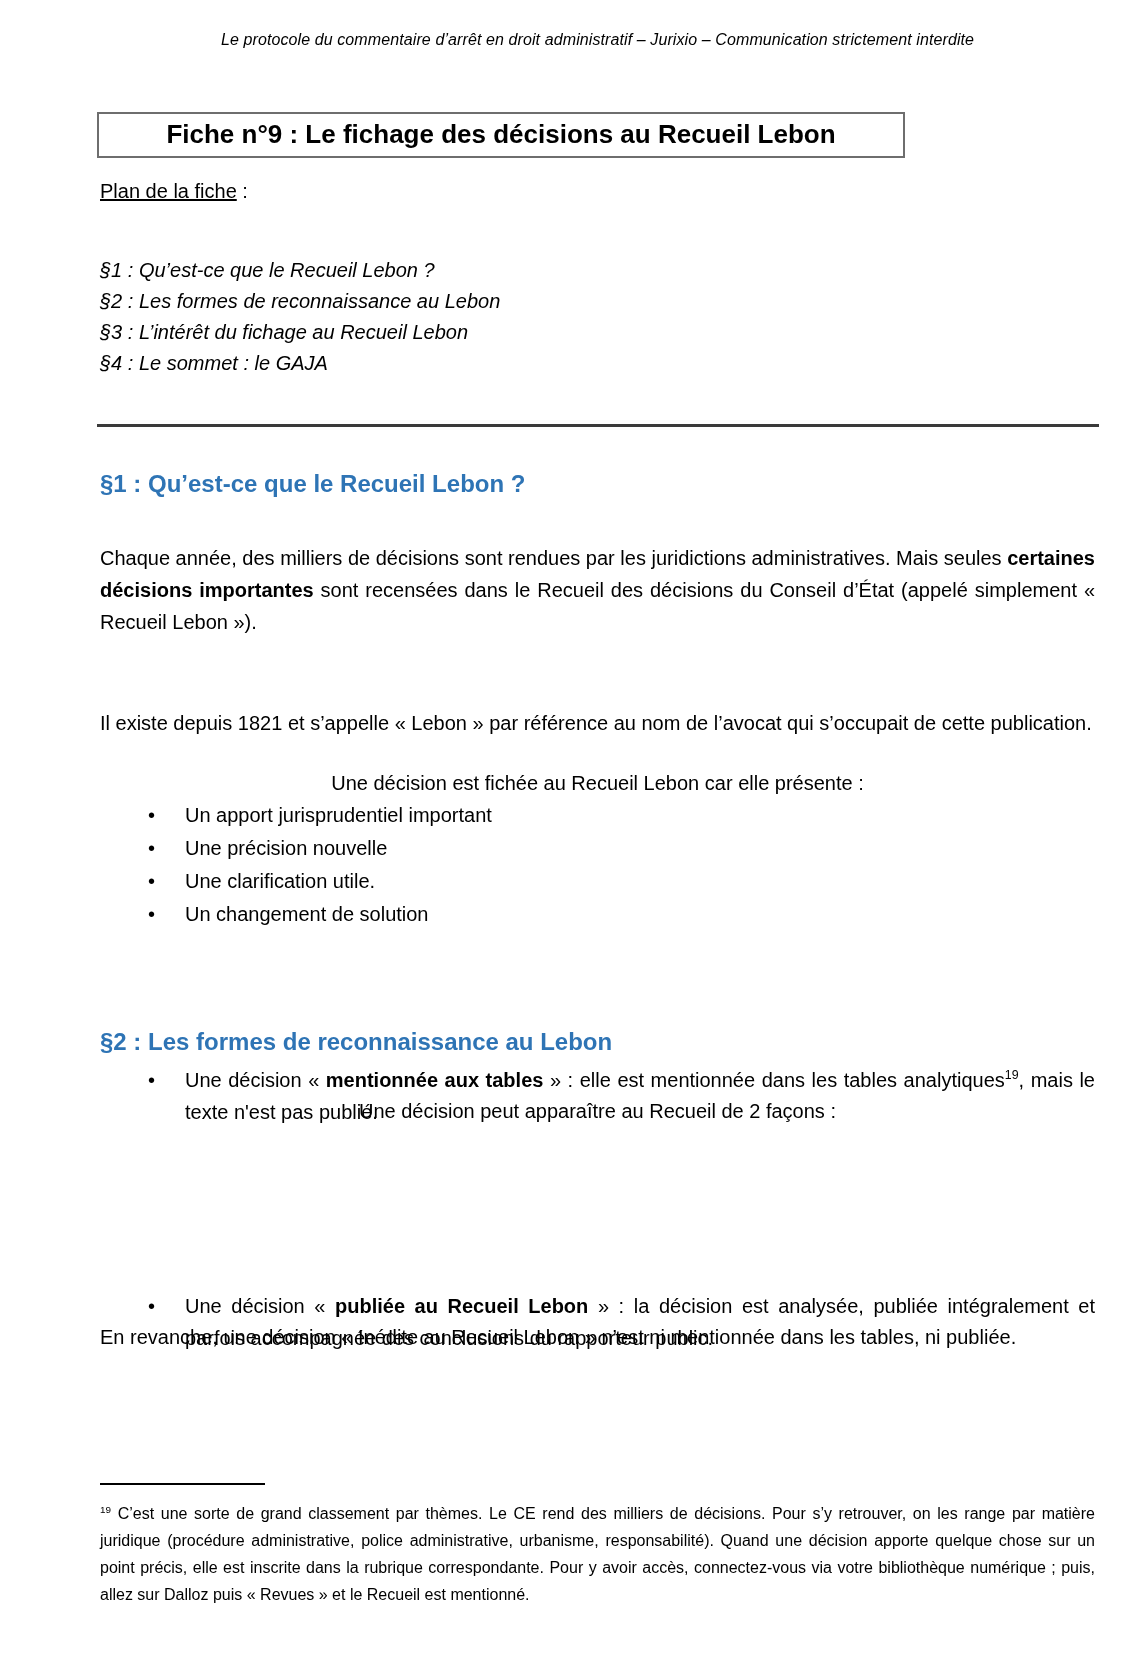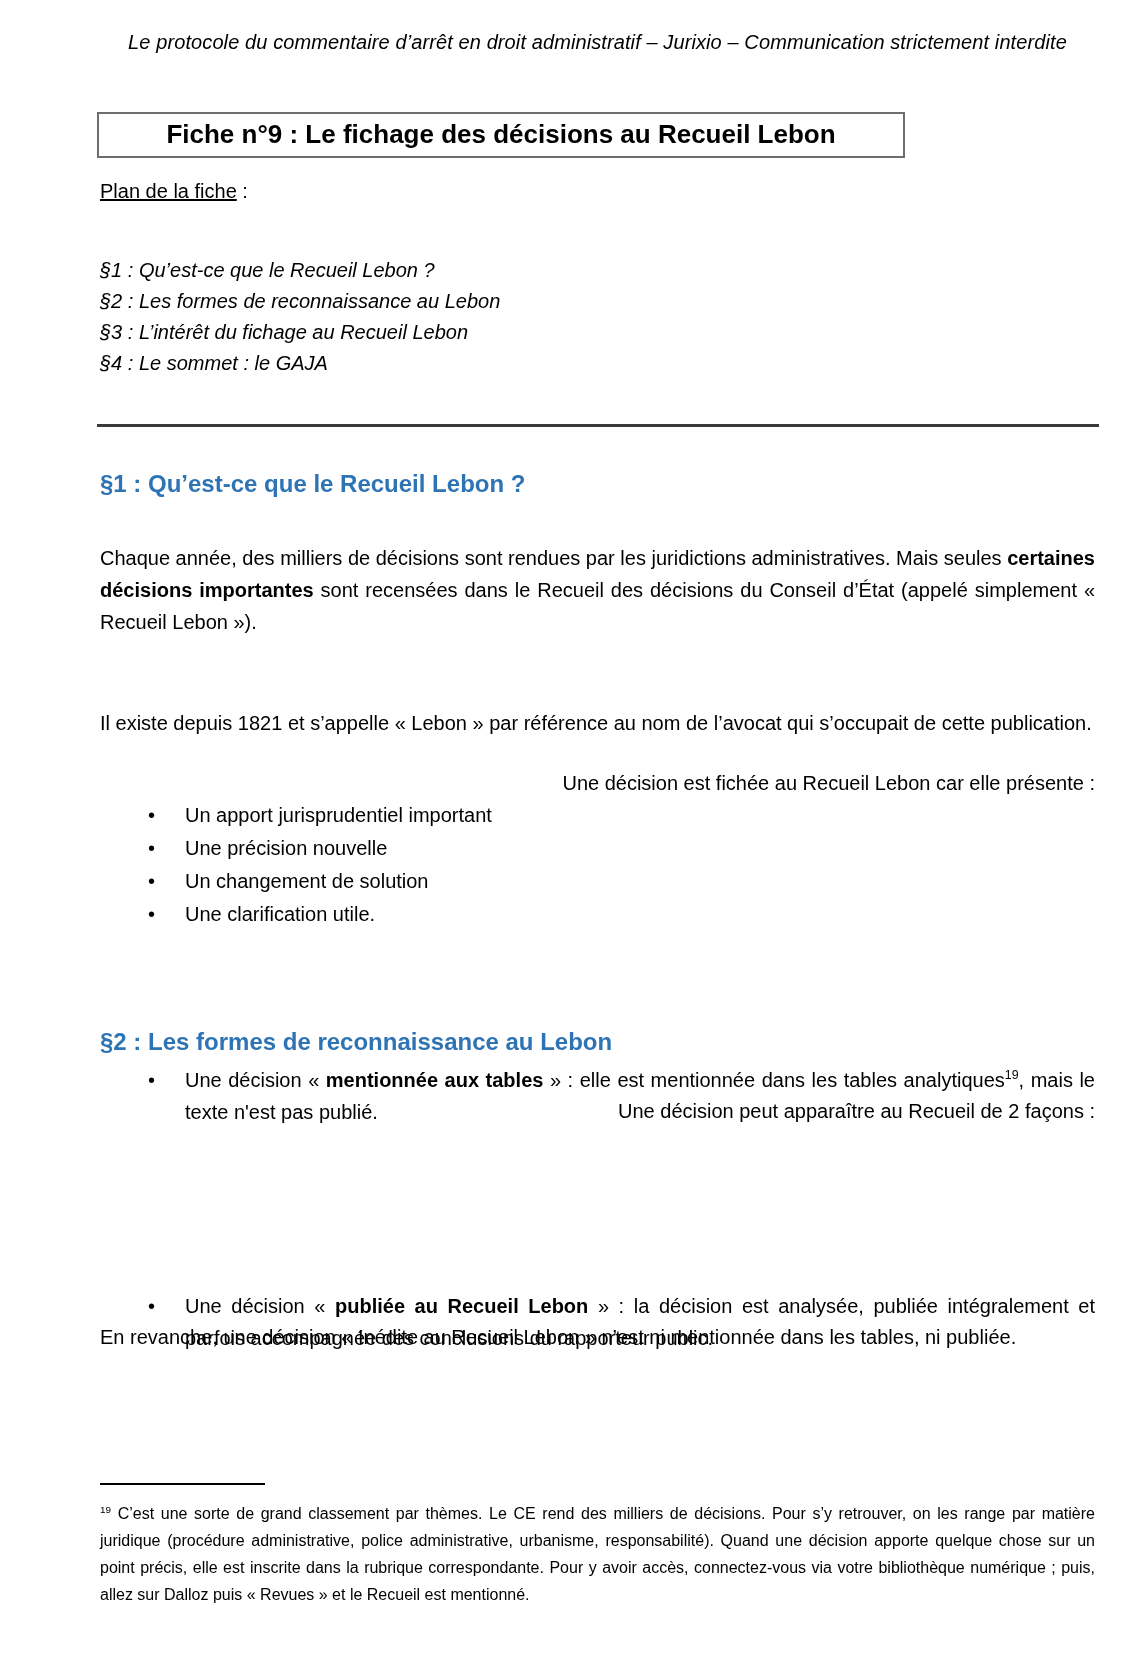--- a/index.html
+++ b/index.html
@@ -10,21 +10,21 @@
     background: #ffffff;
     font-family: "Liberation Sans", sans-serif;
     color: #000;
     overflow: hidden;
   }
   .abs { position: absolute; left: 100px; width: 995px; }
 
   .doc-header {
     top: 31px;
     font-style: italic;
-    font-size: 20px;
+    font-size: 16px;
     text-align: center;
     letter-spacing: 0.1px;
   }
   .title-box {
     position: absolute;
     top: 112px; left: 97px;
     width: 808px; height: 46px;
     border: 2px solid #6e6e6e;
     box-sizing: border-box;
     text-align: center;
@@ -39,21 +39,21 @@
     position: absolute;
     top: 424px; left: 97px;
     width: 1002px; height: 3px;
     background: #3a3a3a;
   }
   .h-blue { color: #2E74B5; font-weight: bold; font-size: 24px; }
   .s1-heading { top: 470px; }
   .s2-heading { top: 1028px; }
 
   .body-par { font-size: 20px; line-height: 32px; text-align: justify; }
-  .single { text-align: right; }
+  .single { text-align: center; }
   .b { font-weight: bold; }
 
   .s1-p1 { top: 542px; }
   .s1-p2 { top: 671px; margin-top: 36px; }
   .s1-p3 { top: 767px; }
   .s1-bullets { top: 799px; }
   .s1-p4 { top: 960px; }
   .s2-intro { top: 1095px; }
   .s2-b1 { top: 1064px; }
   .s2-b2 { top: 1226px; }
@@ -120,24 +120,24 @@
   <div class="abs body-par single s1-p3">Une décision est fichée au Recueil Lebon car elle présente :</div>
 
   <div class="abs s1-bullets">
     <div class="bullet">
       <span class="dot"></span><span>Un apport jurisprudentiel important</span>
     </div>
     <div class="bullet">
       <span class="dot"></span><span>Une précision nouvelle</span>
     </div>
     <div class="bullet">
-      <span class="dot"></span><span>Un changement de solution</span>
+      <span class="dot"></span><span>Une clarification utile.</span>
     </div>
     <div class="bullet">
-      <span class="dot"></span><span>Une clarification utile.</span>
+      <span class="dot"></span><span>Un changement de solution</span>
     </div>
   </div>
 
 
   <div class="abs h-blue s2-heading">§2 : Les formes de reconnaissance au Lebon</div>
 
   <div class="abs body-par single s2-intro">Une décision peut apparaître au Recueil de 2 façons :</div>
 
   <div class="abs bullet just s2-b1">
     <span class="dot"></span><span>Une décision « </span><span class="b">mentionnée aux tables</span><span> » : elle est mentionnée dans les tables analytiques</span><sup>19</sup><span>, mais le texte n'est pas publié.</span>

